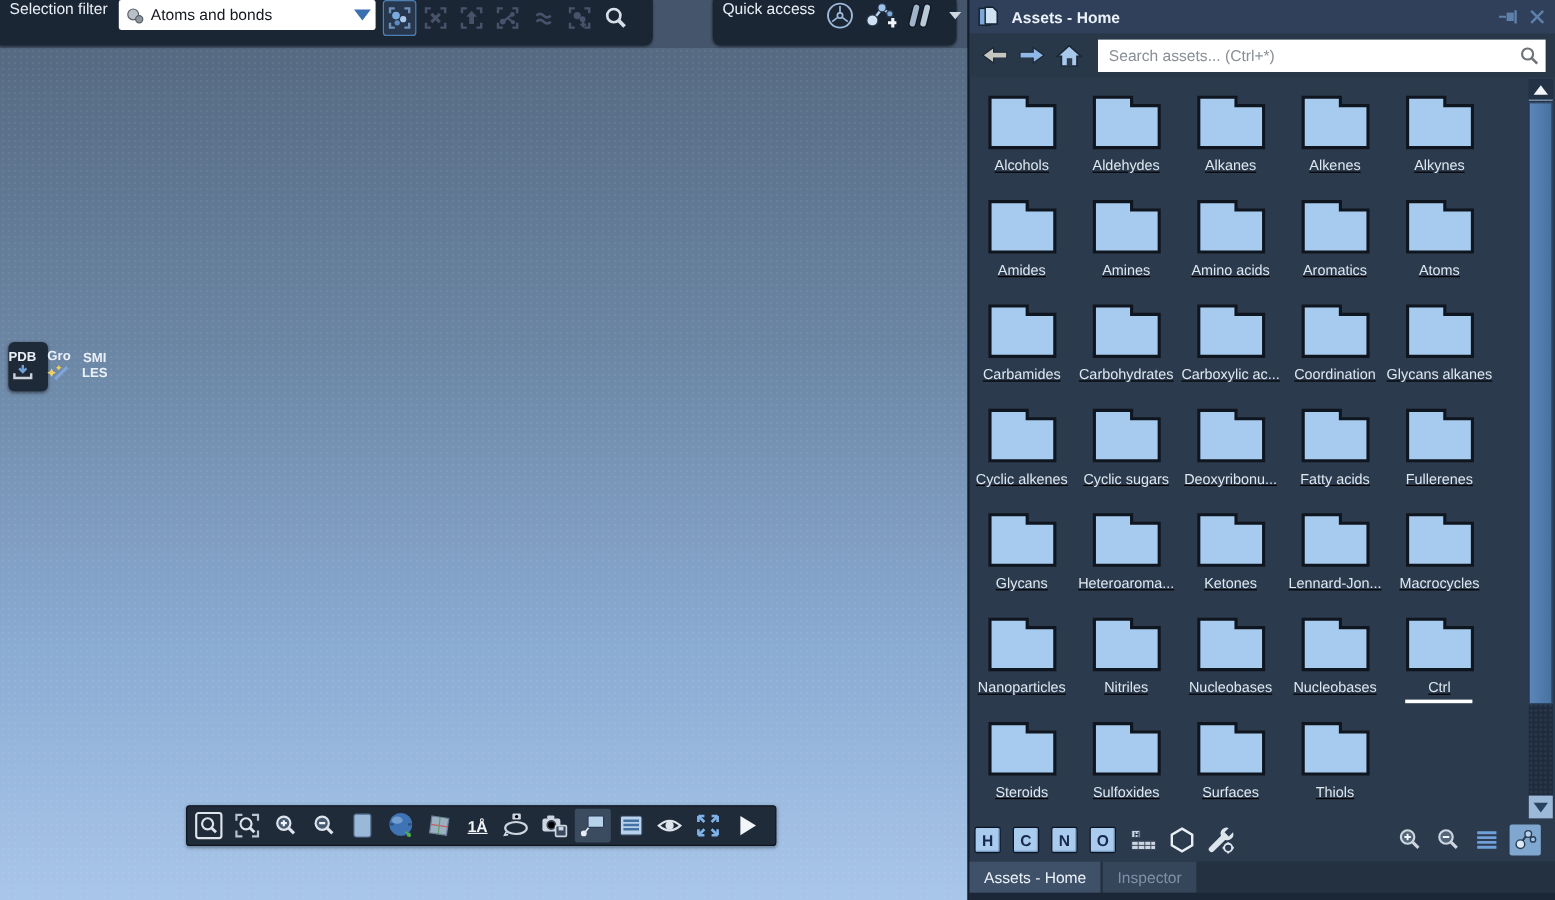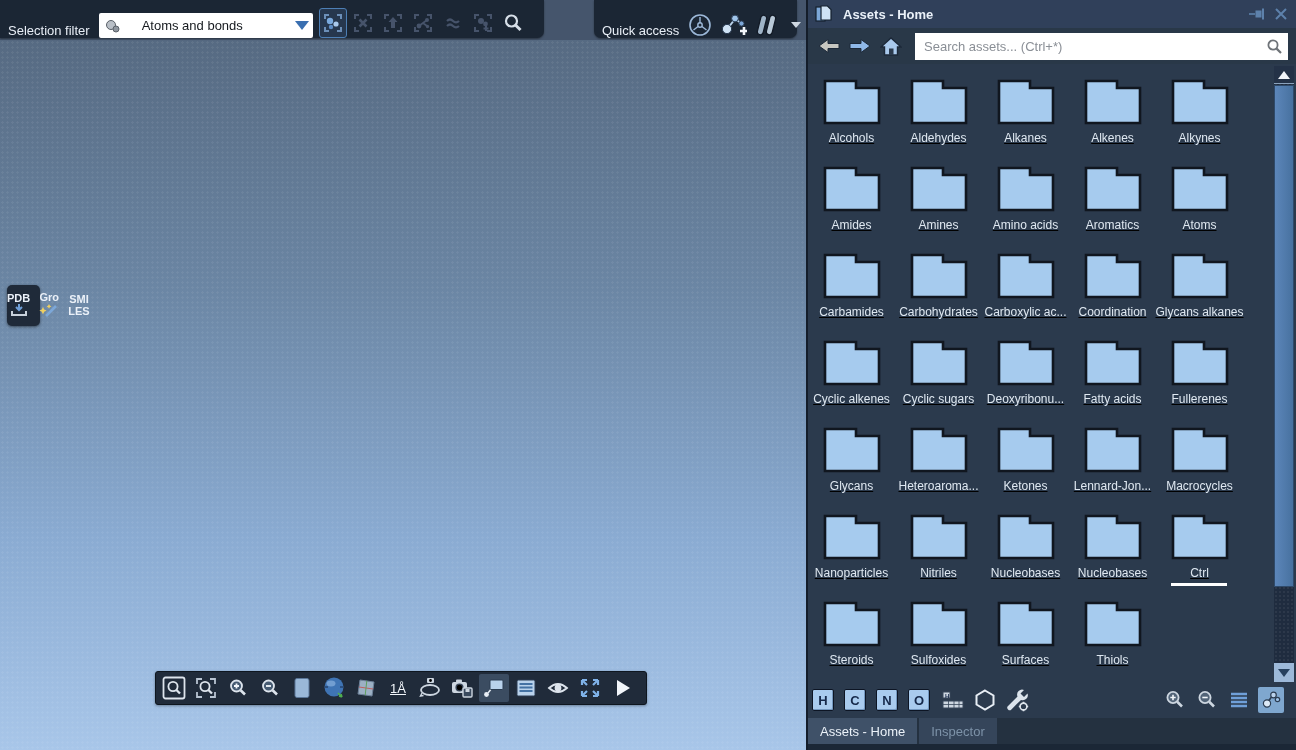--- a/index.html
+++ b/index.html
@@ -8,28 +8,28 @@
 
   
   .workspace { position:absolute; left:0; top:0; width:806px; height:750px; background:#45556c; }
   .viewport { position:absolute; left:0; top:40px; width:806px; height:710px;
     background:linear-gradient(180deg,#566a82 0%,#6b86a4 35%,#8aabd2 70%,#a8c6e9 100%); }
   .viewport::after { content:''; position:absolute; inset:0;
     background-image:radial-gradient(rgba(255,255,255,0.06) 1px, transparent 1.3px);
     background-size:5px 5px; pointer-events:none; }
 
   
-  .tool-group { position:absolute; top:0; height:38px; background:#1b2634; display:flex; align-items:flex-end;
+  .tool-group { position:absolute; top:0; height:38px; background:#1b2634; display:flex; align-items:flex-start;
     box-shadow:0 1px 2px rgba(0,0,0,.4); }
   .tg-filter { left:0; width:544px; border-radius:0 0 7px 0; padding-left:8px; }
   .tg-quick  { left:594px; width:203px; border-radius:0 0 7px 7px; padding:0 8px; }
   .tg-label { color:#e8eef6; font-size:13px; white-space:nowrap; }
   .filter-select { margin-left:9px; width:214px; height:25px; background:#ffffff; border-radius:2px;
     display:flex; align-items:center; padding:0 4px 0 6px; }
-  .filter-select .sel-text { flex:1; font-size:13px; color:#14181d; margin-left:21px; }
+  .filter-select .sel-text { flex:1; font-size:13px; color:#14181d; margin-left:5px; }
   .caret-blue { width:0; height:0; border-left:7px solid transparent; border-right:7px solid transparent;
     border-top:9px solid #3a6fb0; }
   .caret-light { width:0; height:0; border-left:5px solid transparent; border-right:5px solid transparent;
     border-top:6px solid #cfd8e2; margin-left:6px; }
   .tb-btn { width:28px; height:30px; margin:0 1px; display:flex; align-items:center; justify-content:center;
     border-radius:3px; border:1px solid transparent; }
   .tb-btn.active { border:1px solid #4d7fb5; background:#26374e; }
   .tb-row { display:flex; margin-left:5px; }
   .qa-icons { display:flex; align-items:center; margin-left:8px; gap:6px; }
 
@@ -39,21 +39,21 @@
     box-shadow:0 1px 3px rgba(0,0,0,.5); }
   .imp-item { display:flex; flex-direction:column; align-items:center; color:#eaf0f8; font-weight:bold;
     font-size:11px; line-height:12px; cursor:default; }
 
   
   .viewport-toolbar { position:absolute; left:155px; top:671px; width:492px; height:34px; background:#202b3a;
     border:1px solid #0e161f; border-radius:3px; display:flex; align-items:center; padding:0 3px; gap:2px;
     box-shadow:0 1px 3px rgba(0,0,0,.35); }
   .vt-btn { width:30px; height:28px; display:flex; align-items:center; justify-content:center; border-radius:2px; }
   .vt-btn.hl { background:#3b4c61; }
-  .scale-label { color:#f2f6fa; font-size:13px; font-weight:normal; text-decoration:underline; }
+  .scale-label { color:#f2f6fa; font-size:13px; font-weight:bold; text-decoration:underline; }
 
   
   .assets-panel { position:absolute; left:808px; top:0; width:488px; height:750px; background:#2b3a4d; }
   .panel-header { height:28px; background:#30405a; display:flex; align-items:center; padding:0 8px 0 6px; }
   .panel-title { color:#eaf1f9; font-size:13px; font-weight:bold; margin-left:9px; flex:1; }
   .hdr-ico { display:flex; align-items:center; margin-left:8px; }
   .panel-nav { height:36px; background:#293848; display:flex; align-items:center; padding:0 8px 0 10px; gap:9px; }
   .search-wrap { position:relative; flex:1; height:27px; margin-left:4px; }
   .search-wrap input { width:100%; height:100%; border:none; outline:none; background:#ffffff; font-size:13px;
     color:#14181d; padding:0 26px 0 9px; font-family:"Liberation Sans", sans-serif; }

